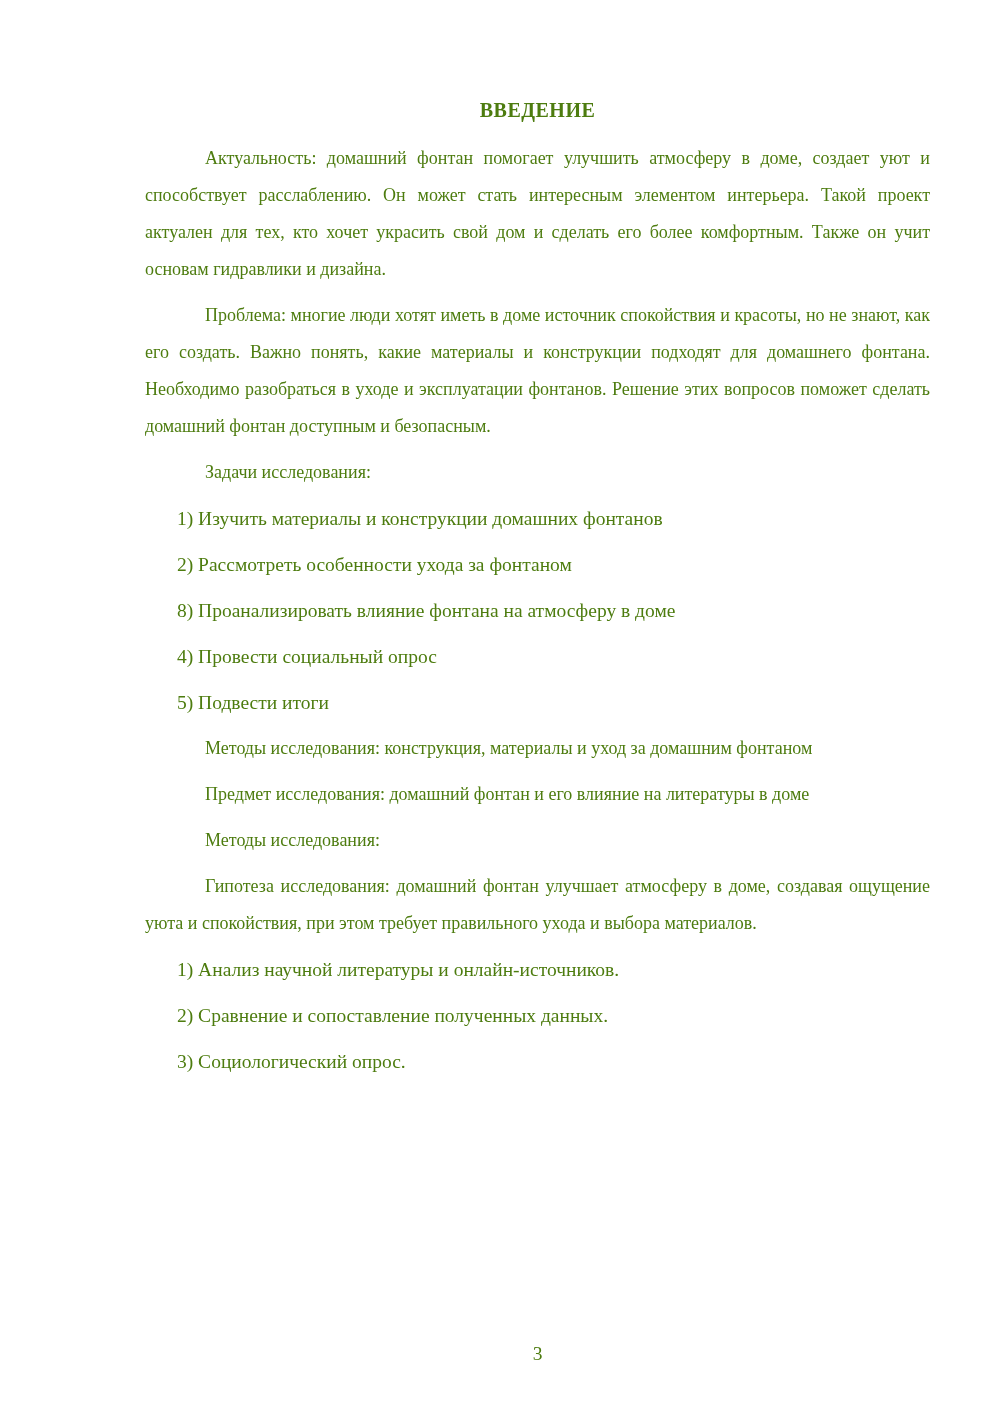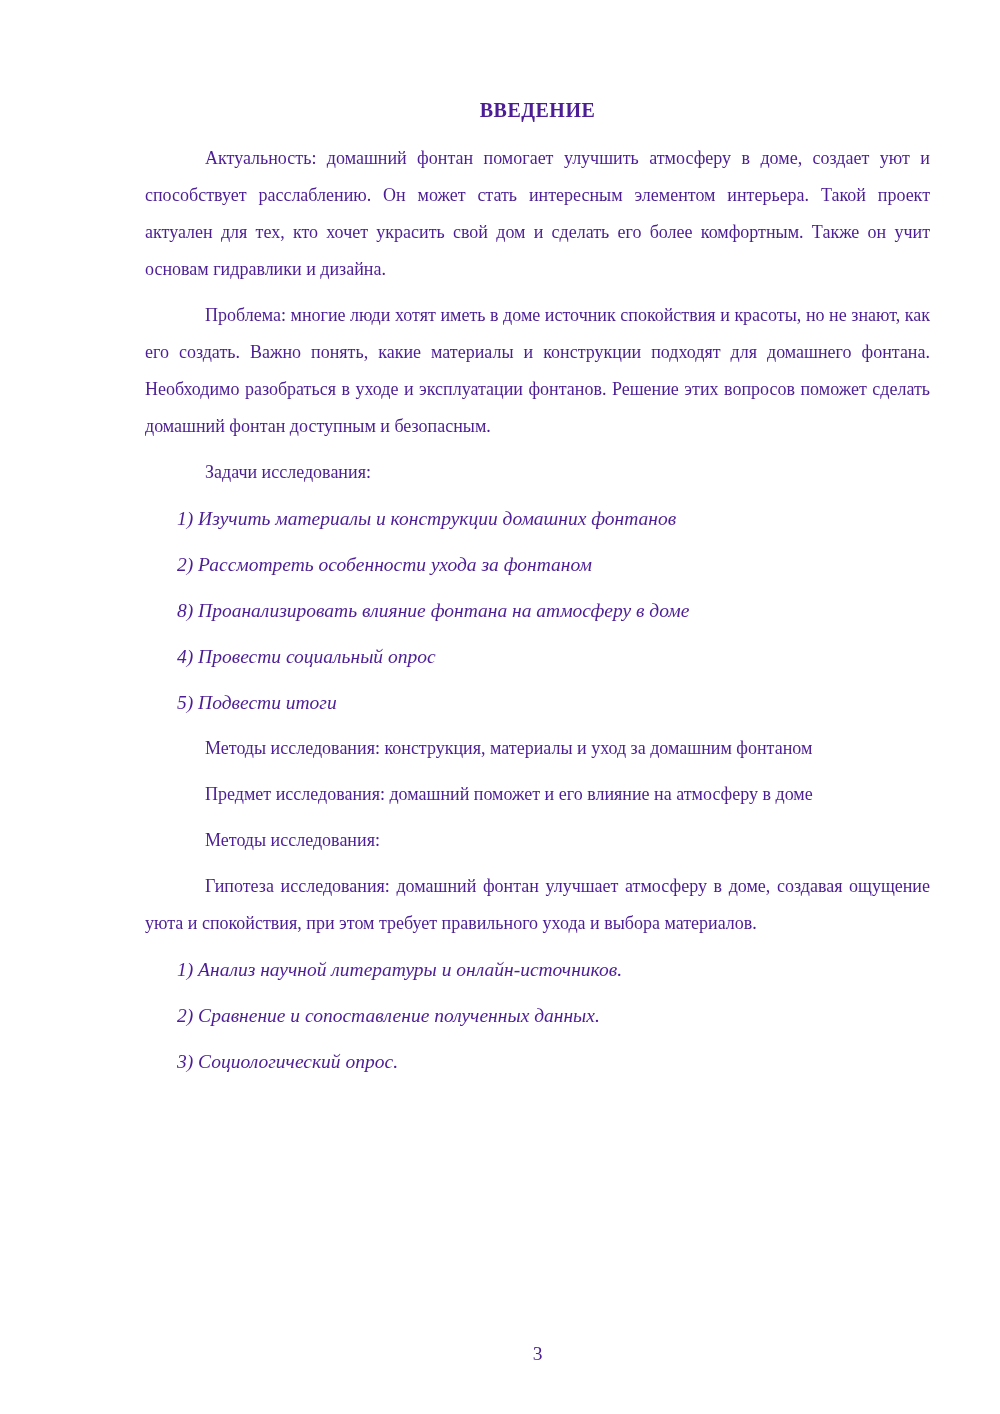--- a/index.html
+++ b/index.html
@@ -8,21 +8,21 @@
     background: #ffffff;
   }
   .page {
     position: relative;
     width: 1000px;
     height: 1414px;
     background: #ffffff;
     box-sizing: border-box;
     padding: 92px 70px 0 145px;
     font-family: "Liberation Serif", "DejaVu Serif", serif;
-    color: #4c1d95;
+    color: #4d7c0f;
     overflow: hidden;
   }
   .doc-title {
     text-align: center;
     font-weight: bold;
     font-size: 20px;
     line-height: 37px;
     margin: 0 0 11px 0;
     letter-spacing: 0.5px;
   }
@@ -33,21 +33,20 @@
     text-indent: 60px;
     margin: 0 0 9px 0;
   }
   .list-item {
     font-size: 19.5px;
     line-height: 37px;
     text-align: justify;
     text-indent: 0;
     padding-left: 32px;
     margin: 0 0 9px 0;
-    font-style: italic;
   }
   .page-number {
     position: absolute;
     bottom: 48px;
     left: 145px;
     right: 70px;
     text-align: center;
     font-size: 19.5px;
     line-height: 24px;
   }
@@ -61,21 +60,21 @@
   <div id="document-content">
       <p class="para-indent">Актуальность: домашний фонтан помогает улучшить атмосферу в доме, создает уют и способствует расслаблению. Он может стать интересным элементом интерьера. Такой проект актуален для тех, кто хочет украсить свой дом и сделать его более комфортным. Также он учит основам гидравлики и дизайна.</p>
       <p class="para-indent">Проблема: многие люди хотят иметь в доме источник спокойствия и красоты, но не знают, как его создать. Важно понять, какие материалы и конструкции подходят для домашнего фонтана. Необходимо разобраться в уходе и эксплуатации фонтанов. Решение этих вопросов поможет сделать домашний фонтан доступным и безопасным.</p>
       <p class="para-indent">Задачи исследования:</p>
       <p class="list-item">1) Изучить материалы и конструкции домашних фонтанов</p>
       <p class="list-item">2) Рассмотреть особенности ухода за фонтаном</p>
       <p class="list-item">8) Проанализировать влияние фонтана на атмосферу в доме</p>
       <p class="list-item">4) Провести социальный опрос</p>
       <p class="list-item">5) Подвести итоги</p>
       <p class="para-indent">Методы исследования: конструкция, материалы и уход за домашним фонтаном</p>
-      <p class="para-indent">Предмет исследования: домашний поможет и его влияние на атмосферу в доме</p>
+      <p class="para-indent">Предмет исследования: домашний фонтан и его влияние на литературы в доме</p>
       <p class="para-indent">Методы исследования:</p>
       <p class="para-indent">Гипотеза исследования: домашний фонтан улучшает атмосферу в доме, создавая ощущение уюта и спокойствия, при этом требует правильного ухода и выбора материалов.</p>
       <p class="list-item">1) Анализ научной литературы и онлайн-источников.</p>
       <p class="list-item">2) Сравнение и сопоставление полученных данных.</p>
       <p class="list-item">3) Социологический опрос.</p>
     </div>
 
   <div class="page-number">3</div>
 </div>
 

